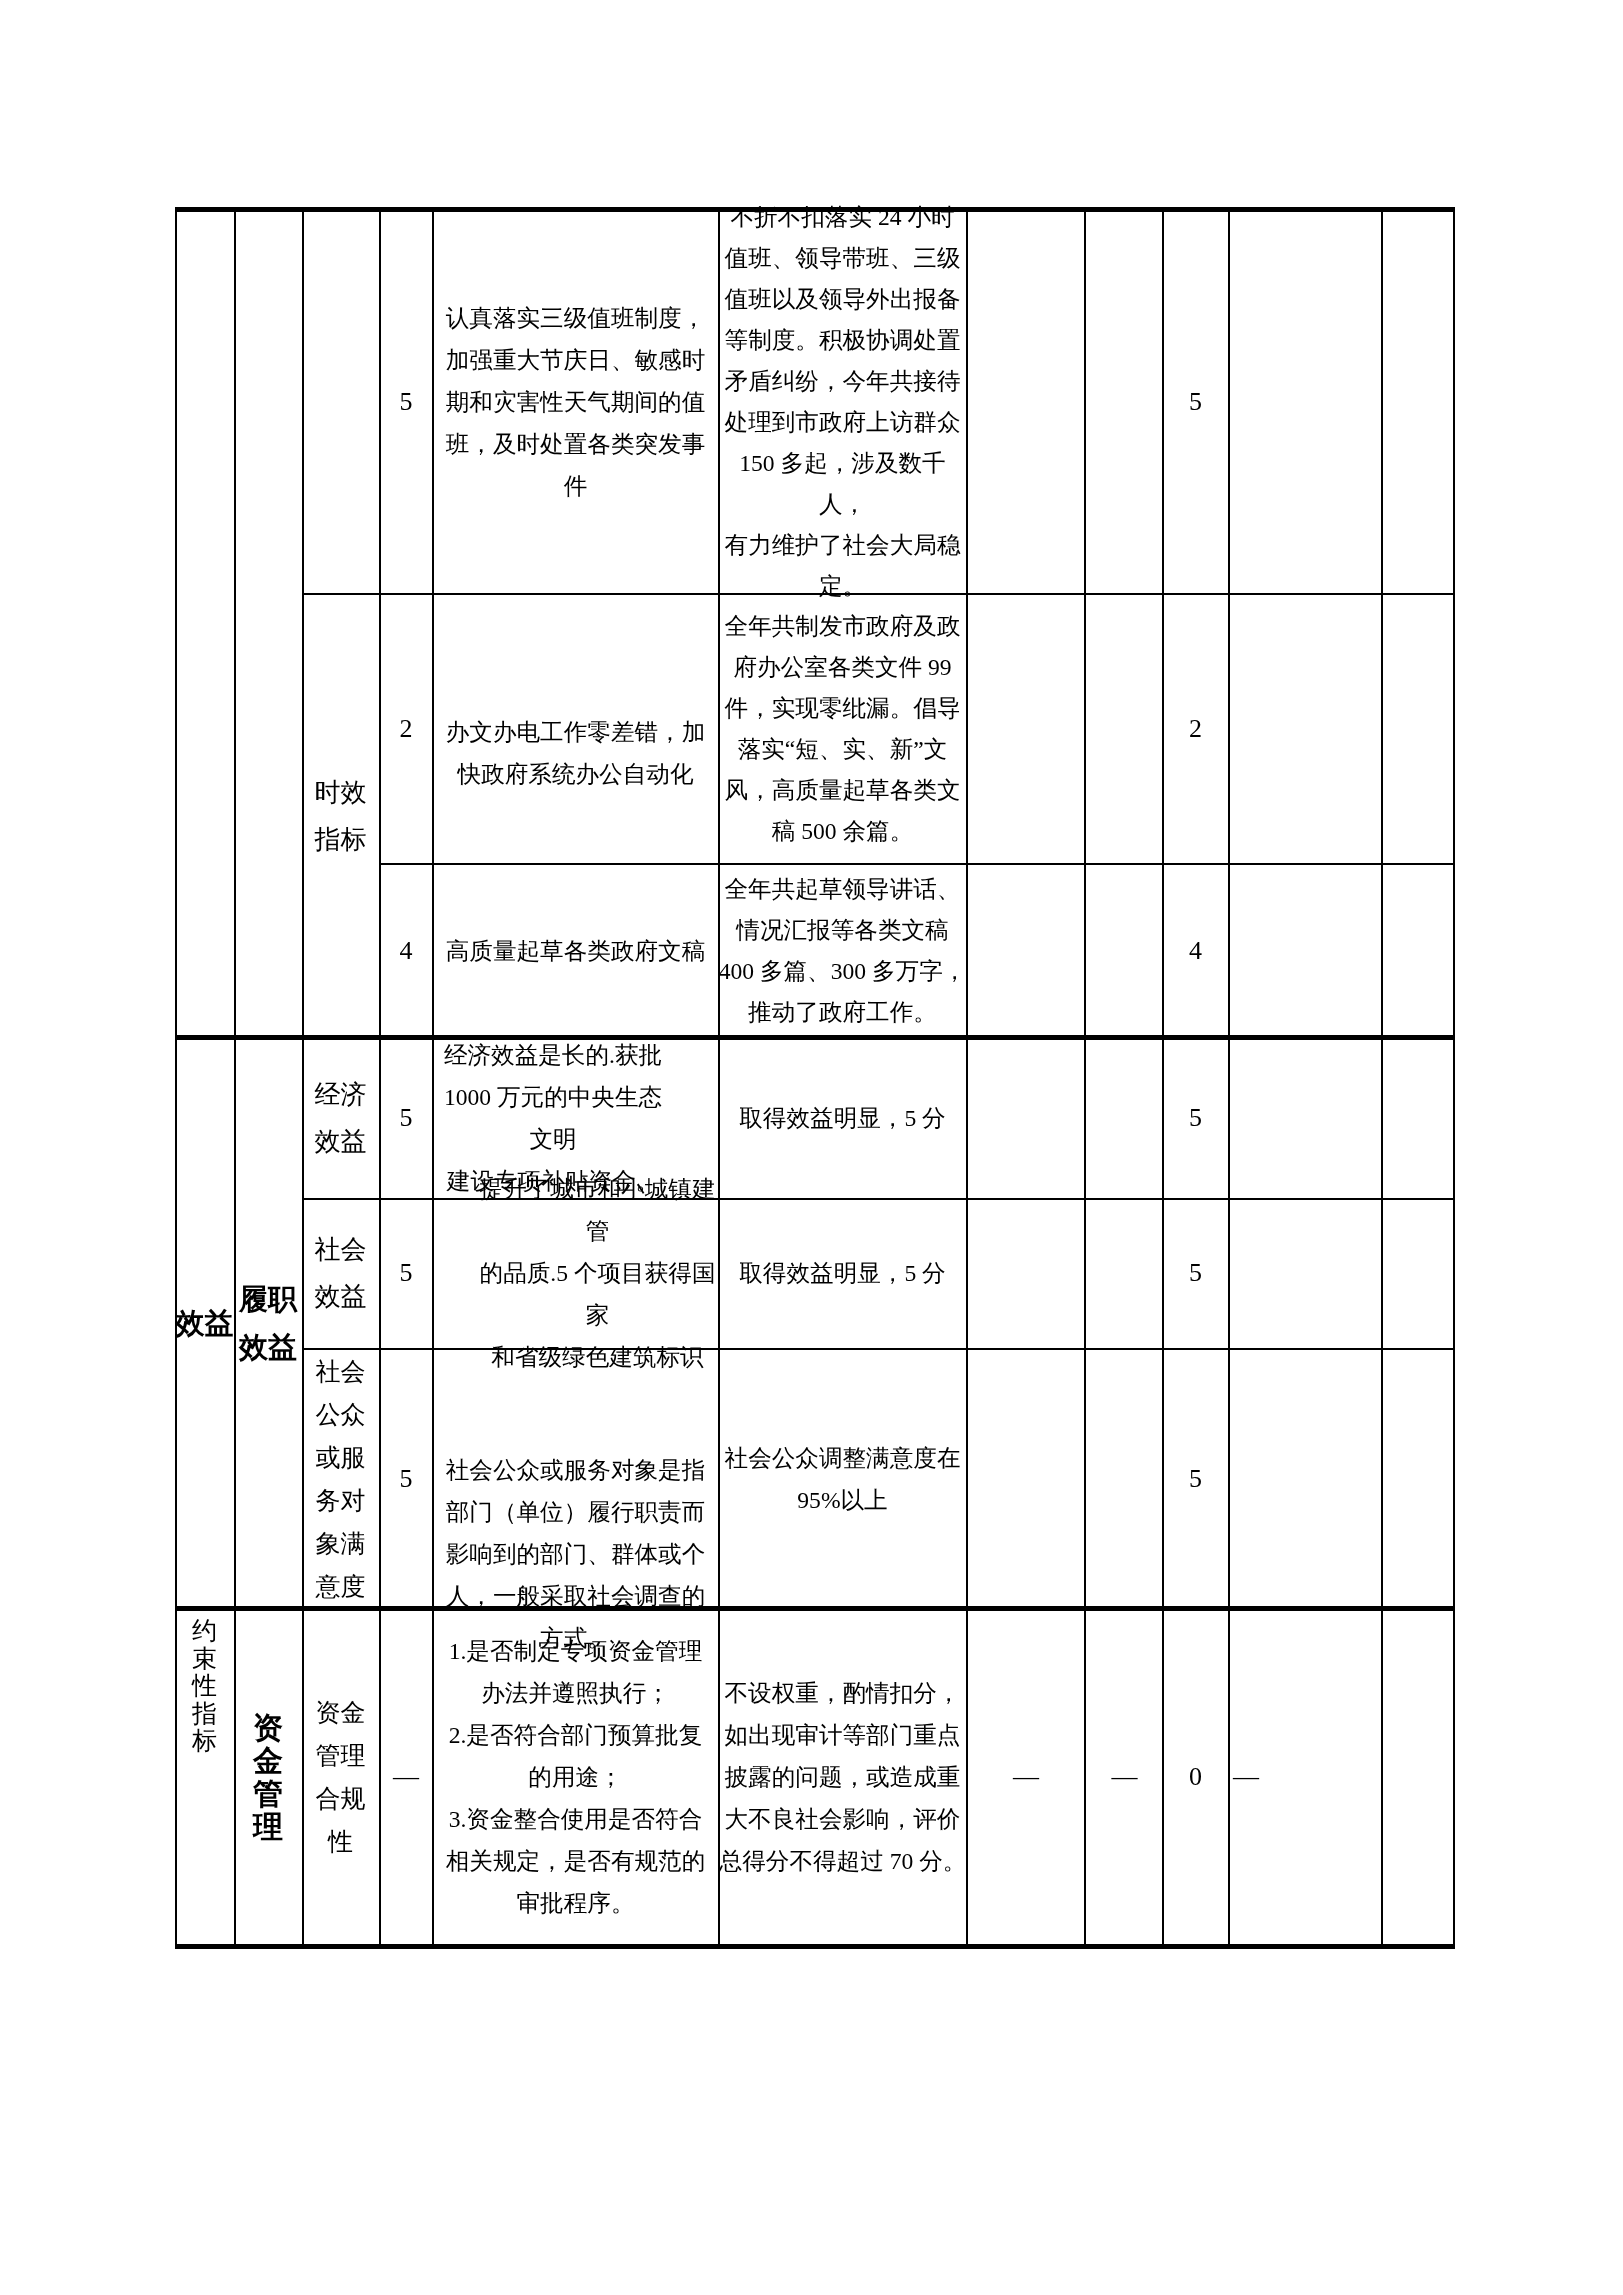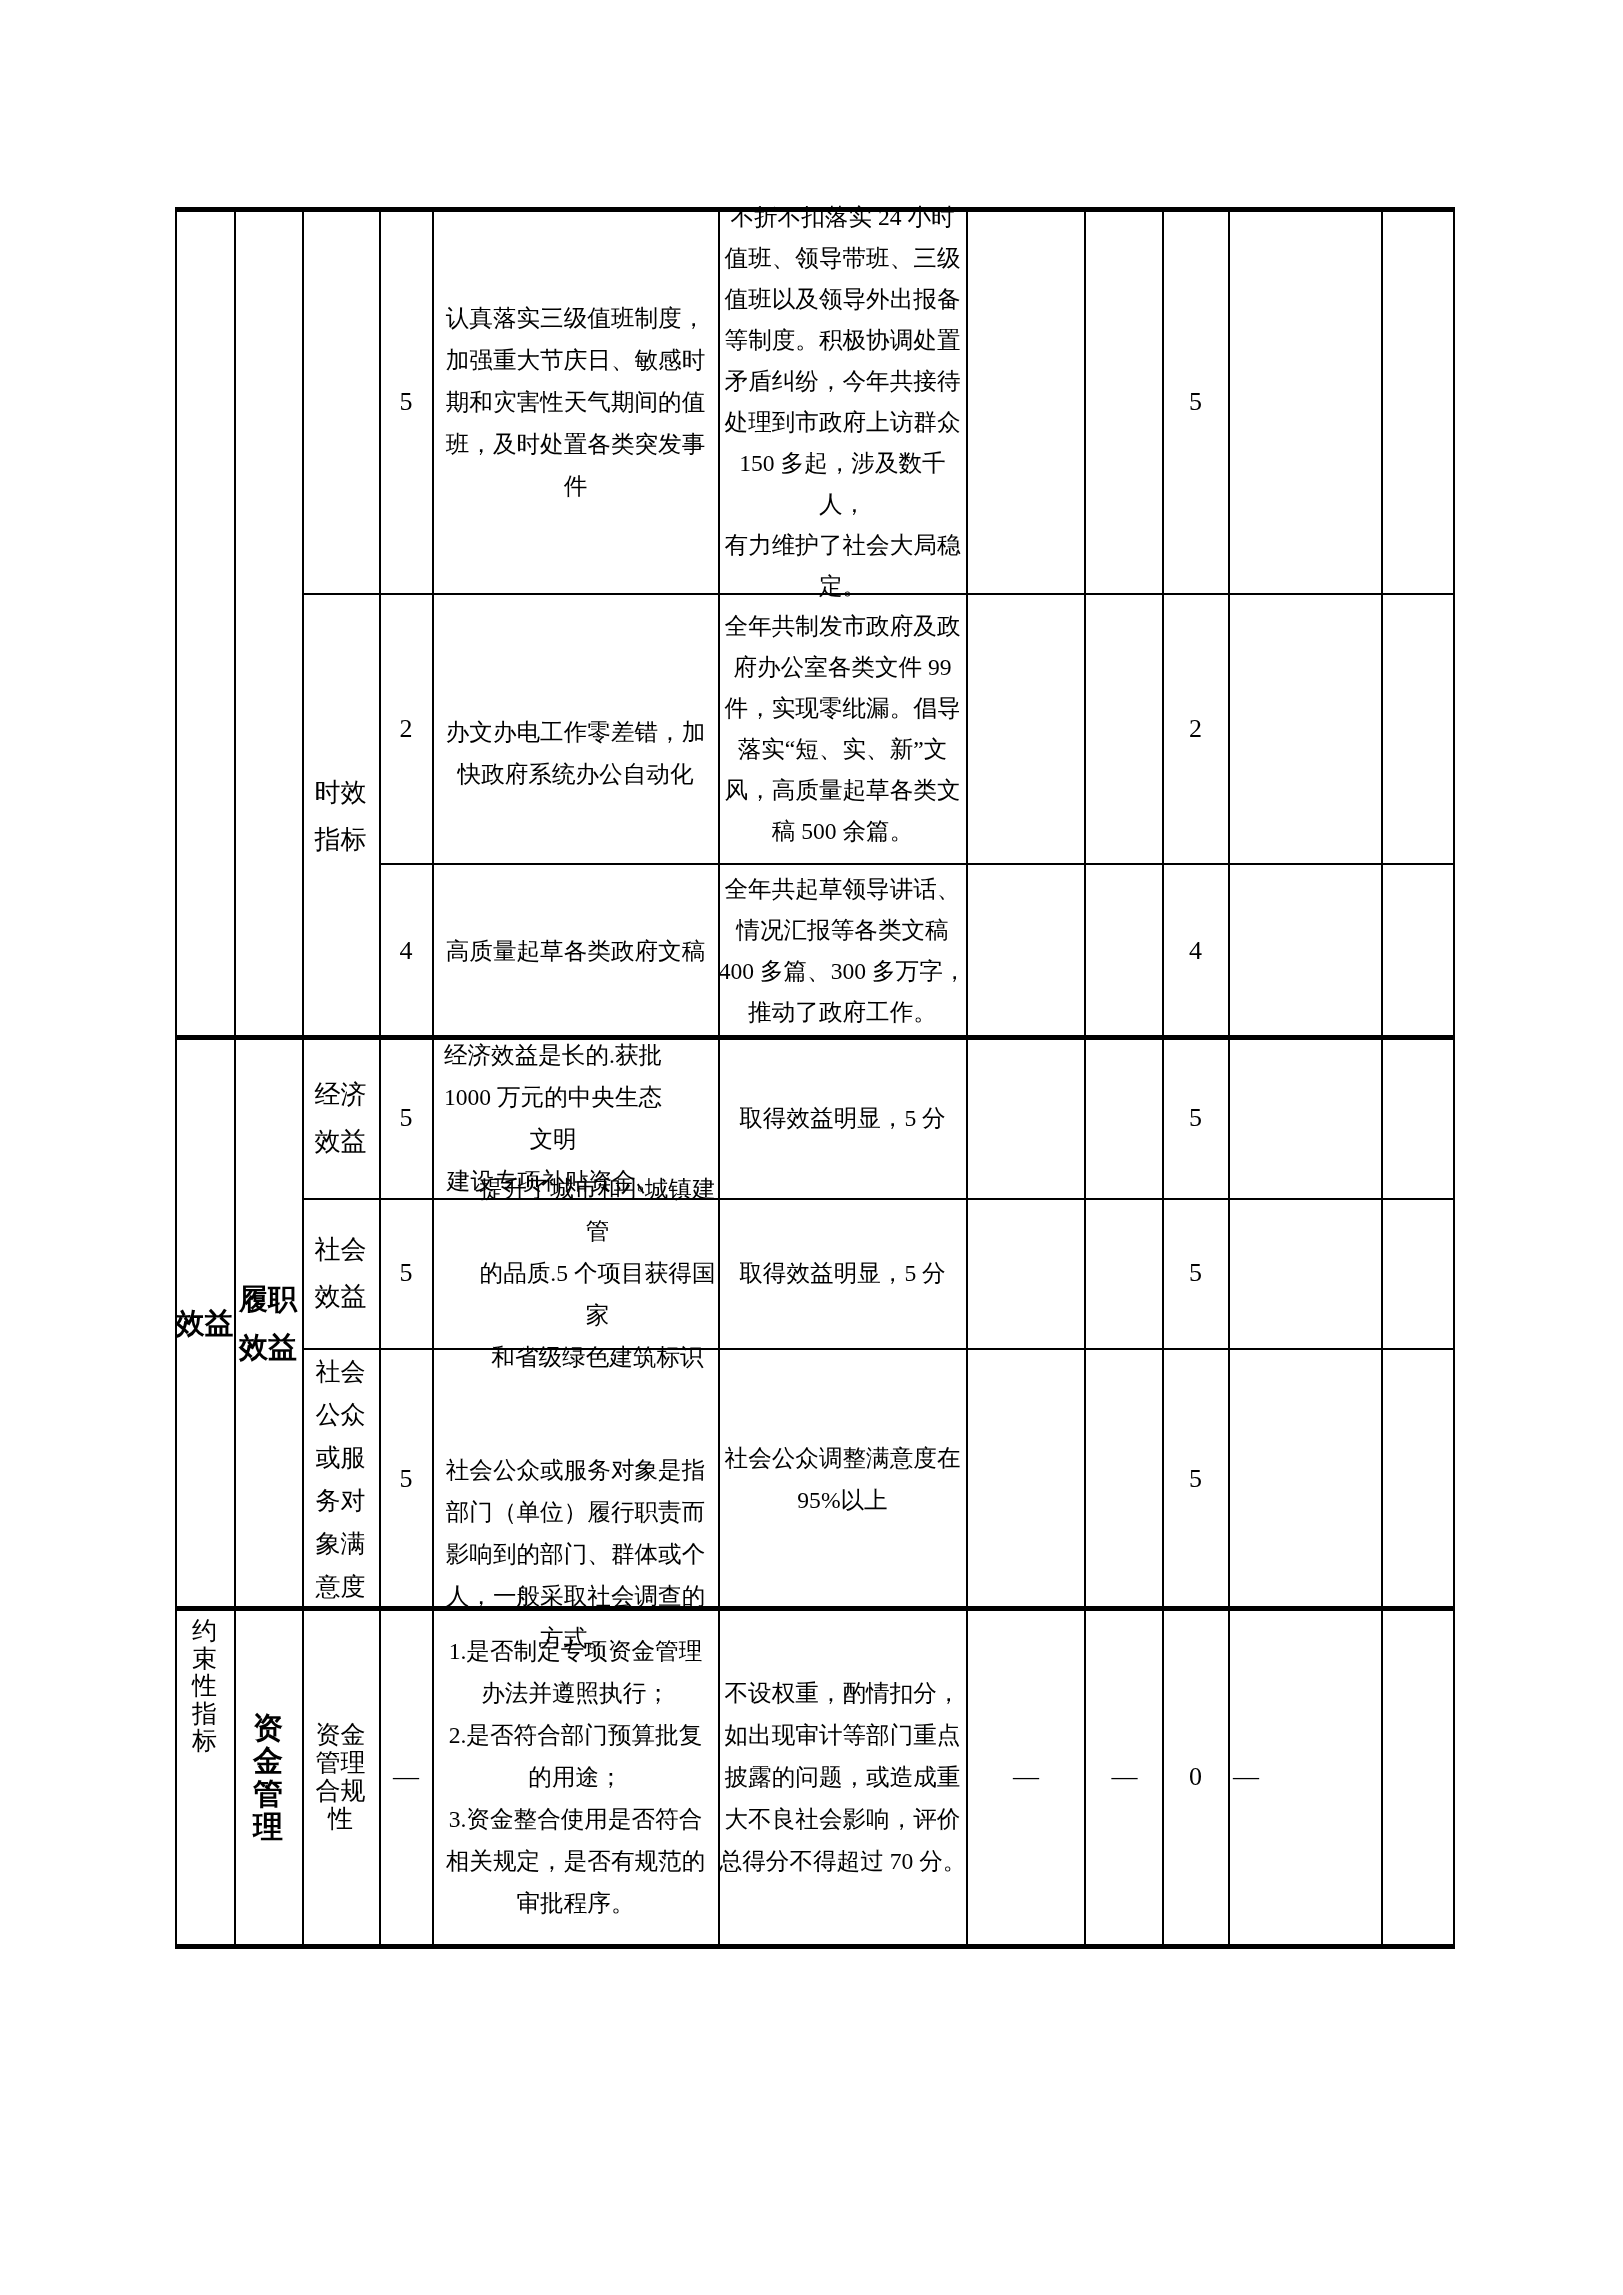--- a/index.html
+++ b/index.html
@@ -139,21 +139,21 @@
 
   <div class="cell topalign" style="left:175px;top:1608px;width:59px;height:338px;font-size:25px;line-height:27.5px;padding-top:9.2px;">约
 束
 性
 指
 标</div>
   <div class="cell bold" style="left:234px;top:1608px;width:68px;height:338px;font-size:30px;line-height:33px;">资
 金
 管
 理</div>
-  <div class="cell" style="left:302px;top:1608px;width:77px;height:338px;font-size:25px;line-height:28px;">资金
+  <div class="cell" style="left:302px;top:1608px;width:77px;height:338px;font-size:25px;line-height:43px;">资金
 管理
 合规
 性</div>
   <div class="cell score" style="left:379px;top:1608px;width:54px;height:338px;">—</div>
   <div class="cell" style="left:433px;top:1608px;width:285px;height:338px;">1.是否制定专项资金管理
 办法并遵照执行；
 2.是否符合部门预算批复
 的用途；
 3.资金整合使用是否符合
 相关规定，是否有规范的

